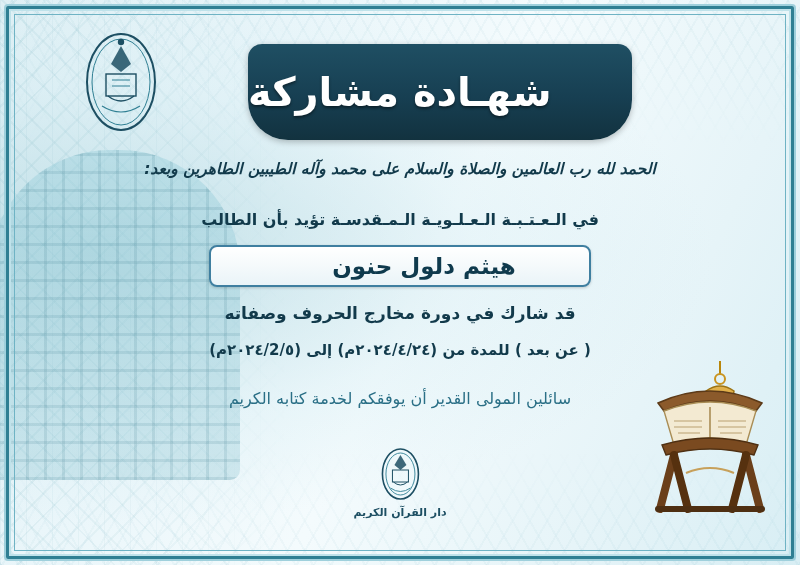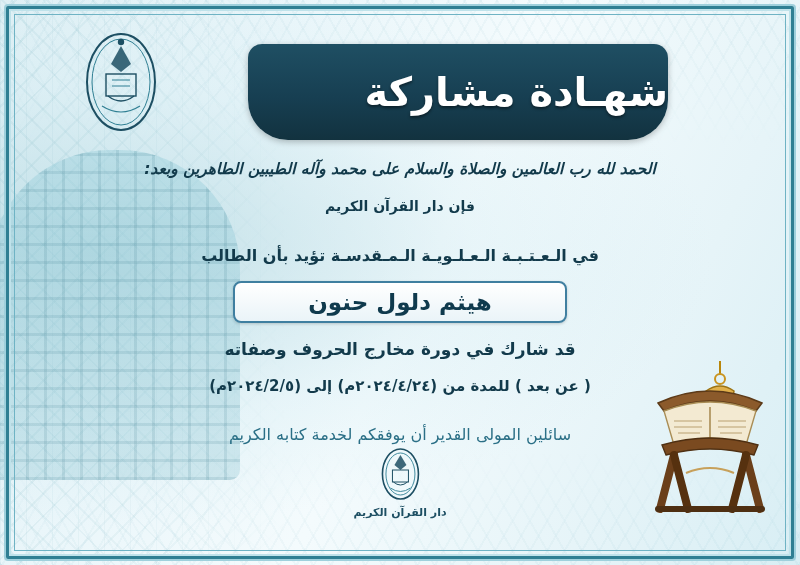--- a/index.html
+++ b/index.html
@@ -58,25 +58,25 @@
   .pattern-bottom{
     position:absolute;left:0;bottom:0;width:800px;height:120px;opacity:.30;
     background:
       repeating-linear-gradient(60deg, rgba(70,150,170,.20) 0 2px, rgba(255,255,255,0) 2px 15px),
       repeating-linear-gradient(-60deg, rgba(70,150,170,.20) 0 2px, rgba(255,255,255,0) 2px 15px);
     mask-image:linear-gradient(to top, rgba(0,0,0,.9), rgba(0,0,0,0));
     -webkit-mask-image:linear-gradient(to top, rgba(0,0,0,.9), rgba(0,0,0,0));
   }
   
   .title-band{
-    position:absolute;left:248px;top:44px;width:420px;height:96px;
+    position:absolute;left:248px;top:44px;width:384px;height:96px;
     background:linear-gradient(180deg,#1f4f63 0%,#173f52 55%,#12323f 100%);
     border-radius:14px 14px 40px 40px;
     box-shadow:0 2px 6px rgba(0,0,0,.25);
-    display:flex;align-items:center;justify-content:flex-start;
+    display:flex;align-items:center;justify-content:flex-end;
   }
   .title-band:before{
     content:"";position:absolute;left:-26px;right:-26px;top:26px;height:44px;
     background:linear-gradient(180deg,#245a70,#153a4b);
     border-radius:6px;z-index:-1;
     box-shadow:0 2px 5px rgba(0,0,0,.2);
   }
   .title-text{
     color:#ffffff;font-size:40px;font-weight:bold;letter-spacing:1px;
     text-shadow:0 2px 3px rgba(0,0,0,.45);
@@ -96,20 +96,21 @@
   .line{margin:0 0 16px 0;font-weight:bold;}
   .line1{font-size:15.5px;font-style:italic;}
   .line2{font-size:14px;margin-top:20px;}
   .line3{font-size:16px;letter-spacing:.5px;margin-top:32px;}
   .name-box{
     margin:10px auto 0 auto;width:330px;height:38px;
     border:2px solid #3f7fa0;border-radius:8px;
     background:linear-gradient(180deg,#ffffff,#eaf4f8);
     display:flex;align-items:center;justify-content:center;
     box-shadow:0 1px 3px rgba(0,0,0,.18);
+    padding-left:48px;
   }
   .name-text{font-size:23px;font-weight:bold;color:#0f3a4d;}
   .line4{font-size:17px;margin-top:16px;}
   .line5{font-size:15px;margin-top:18px;}
   .line6{font-size:16px;margin-top:30px;color:#2a6f86;font-weight:normal;}
   
   .footer-logo{
     position:absolute;left:50%;transform:translateX(-50%);bottom:46px;
     text-align:left;color:#1d4f63;
   }
@@ -144,21 +145,20 @@
       <circle cx="43" cy="12" r="3.2" fill="#1d4f63"></circle>
     </svg>
   </div>
 
   <div class="title-band">
     <div class="title-text">شهـادة مشاركة</div>
   </div>
 
   <div class="body-text">
     <p class="line line1">الحمد لله رب العالمين والصلاة والسلام على محمد وآله الطيبين الطاهرين وبعد:</p>
-    <p class="line line2">فإن دار القرآن الكريم</p>
     <p class="line line3">في الـعـتـبـة الـعـلـويـة الـمـقدسـة تؤيد بأن الطالب</p>
 
     <div class="name-box">
       <span class="name-text">هيثم دلول حنون</span>
     </div>
 
     <p class="line line4">قد شارك في دورة مخارج الحروف وصفاته</p>
     <p class="line line5">( عن بعد ) للمدة من (٢٠٢٤/٤/٢٤م) إلى (٢٠٢٤/2/٥م)</p>
     <p class="line line6">سائلين المولى القدير أن يوفقكم لخدمة كتابه الكريم</p>
   </div>

